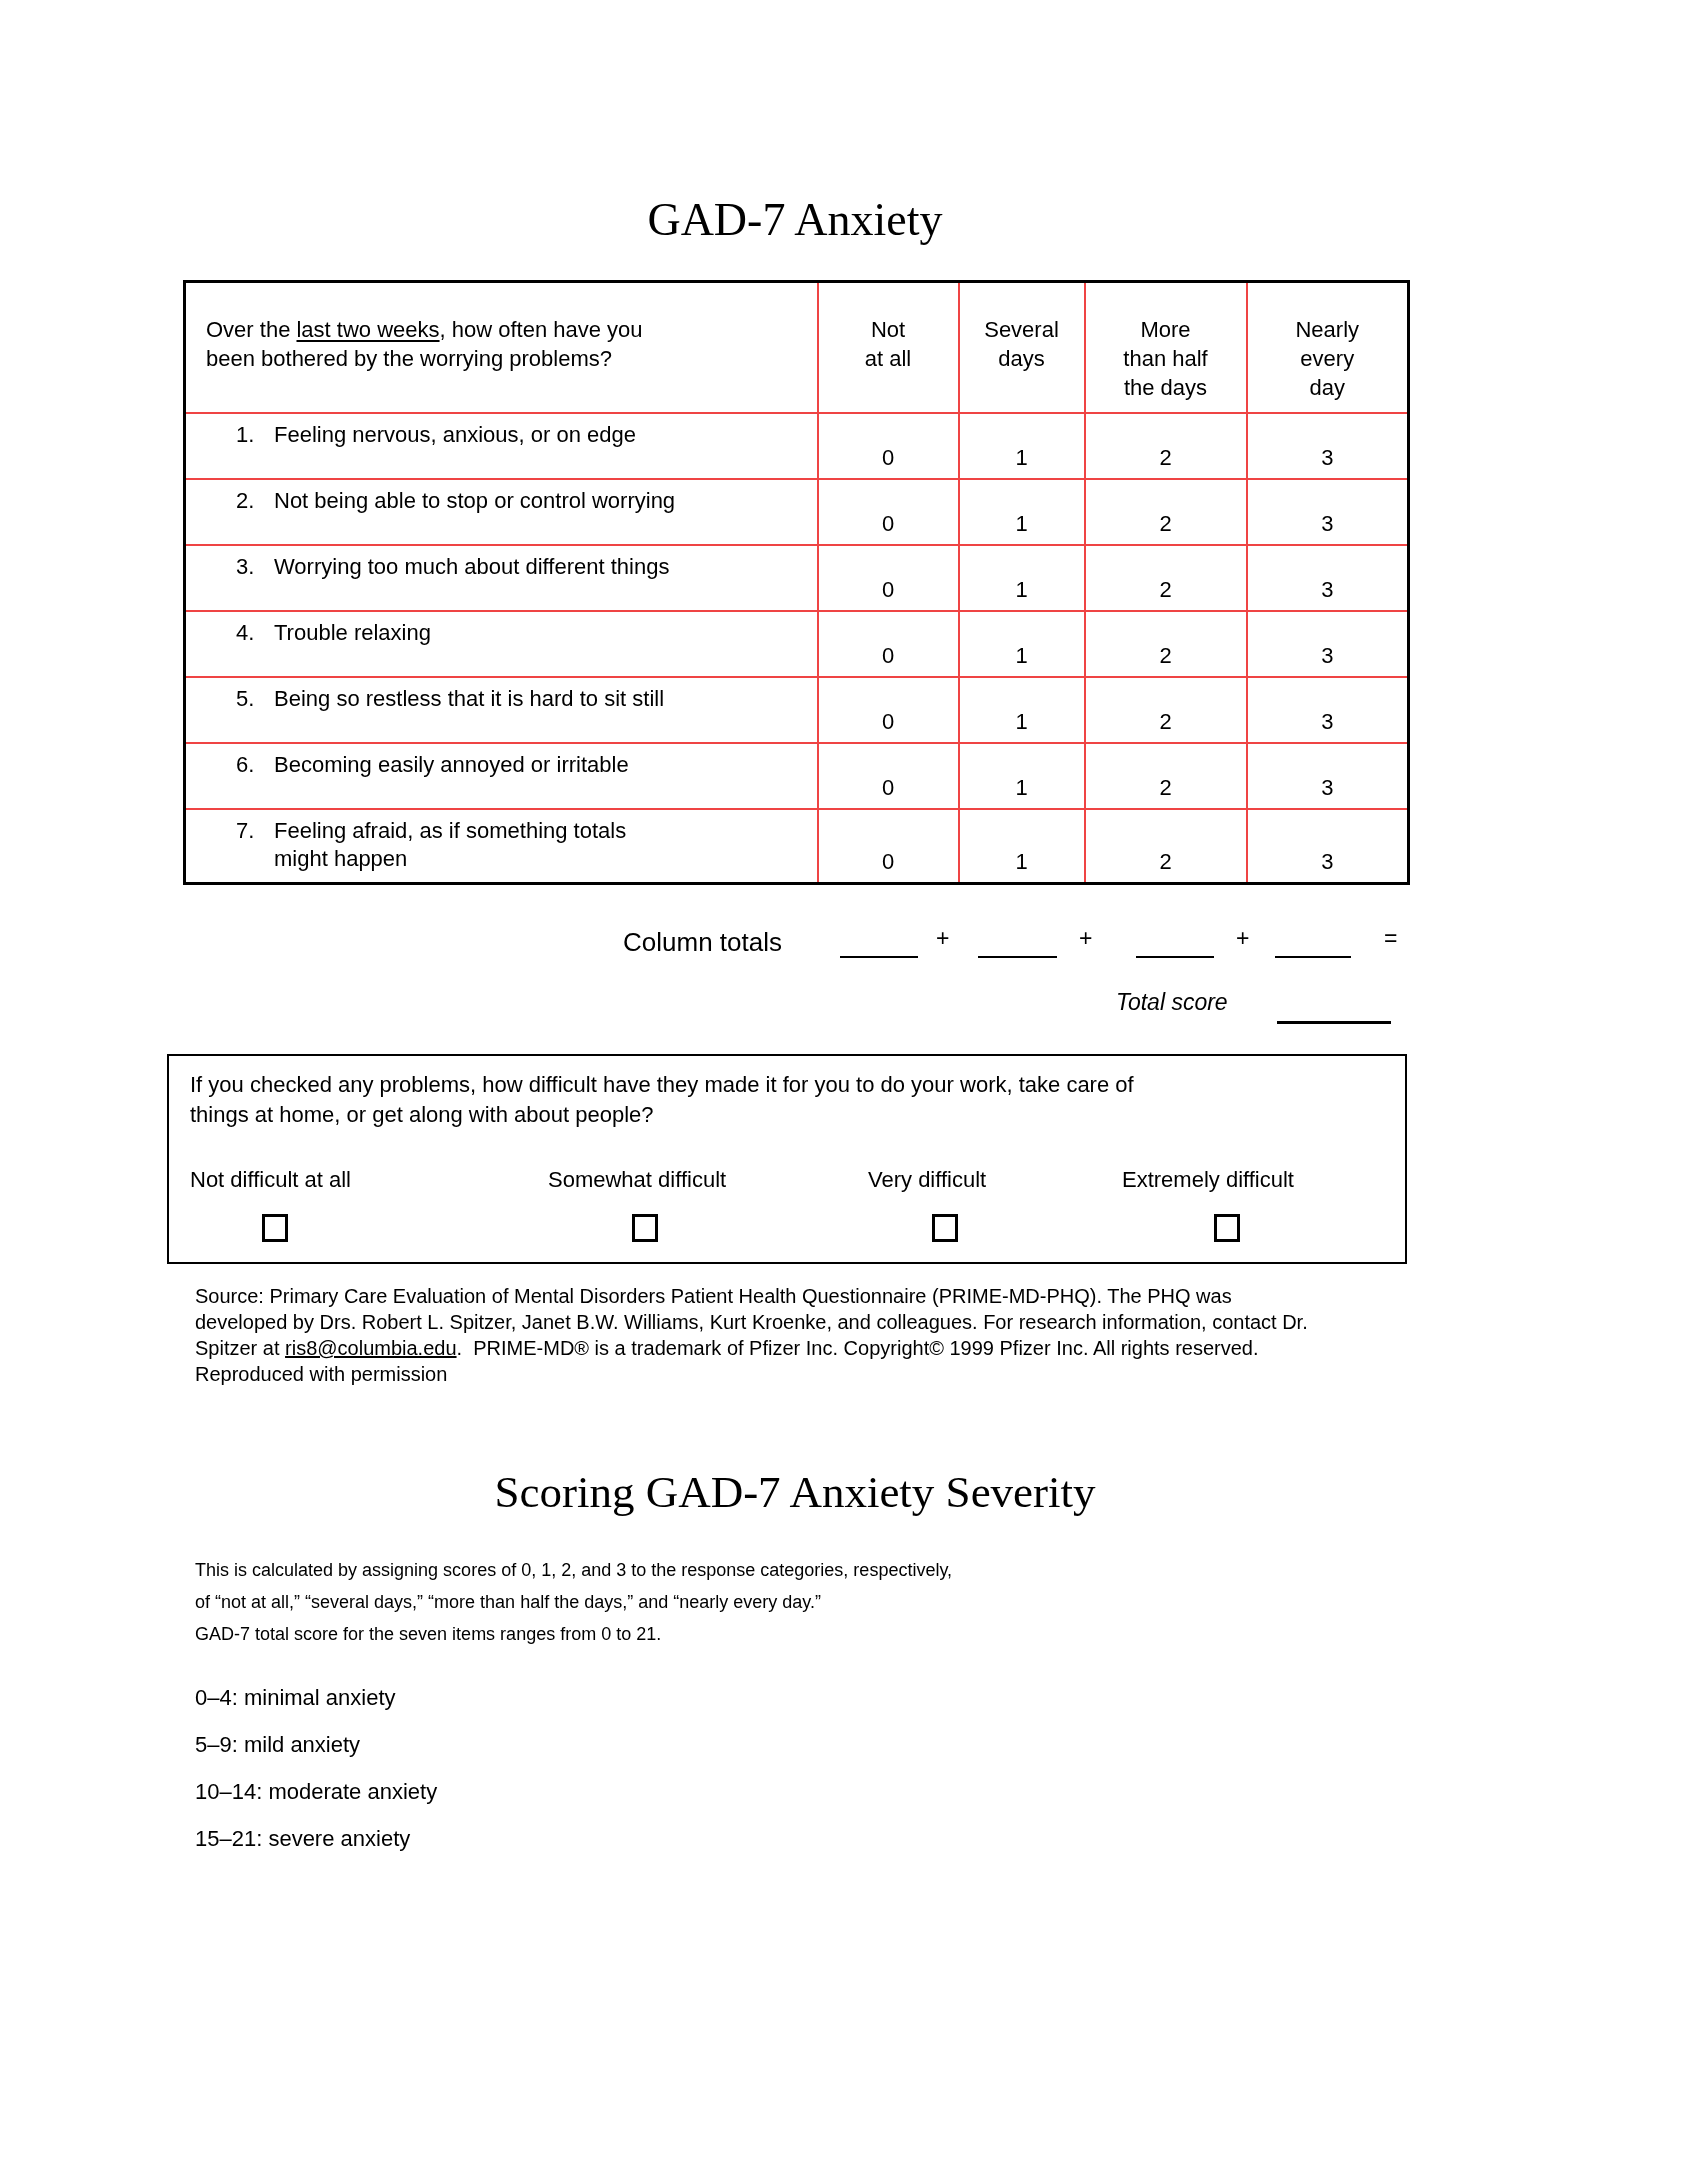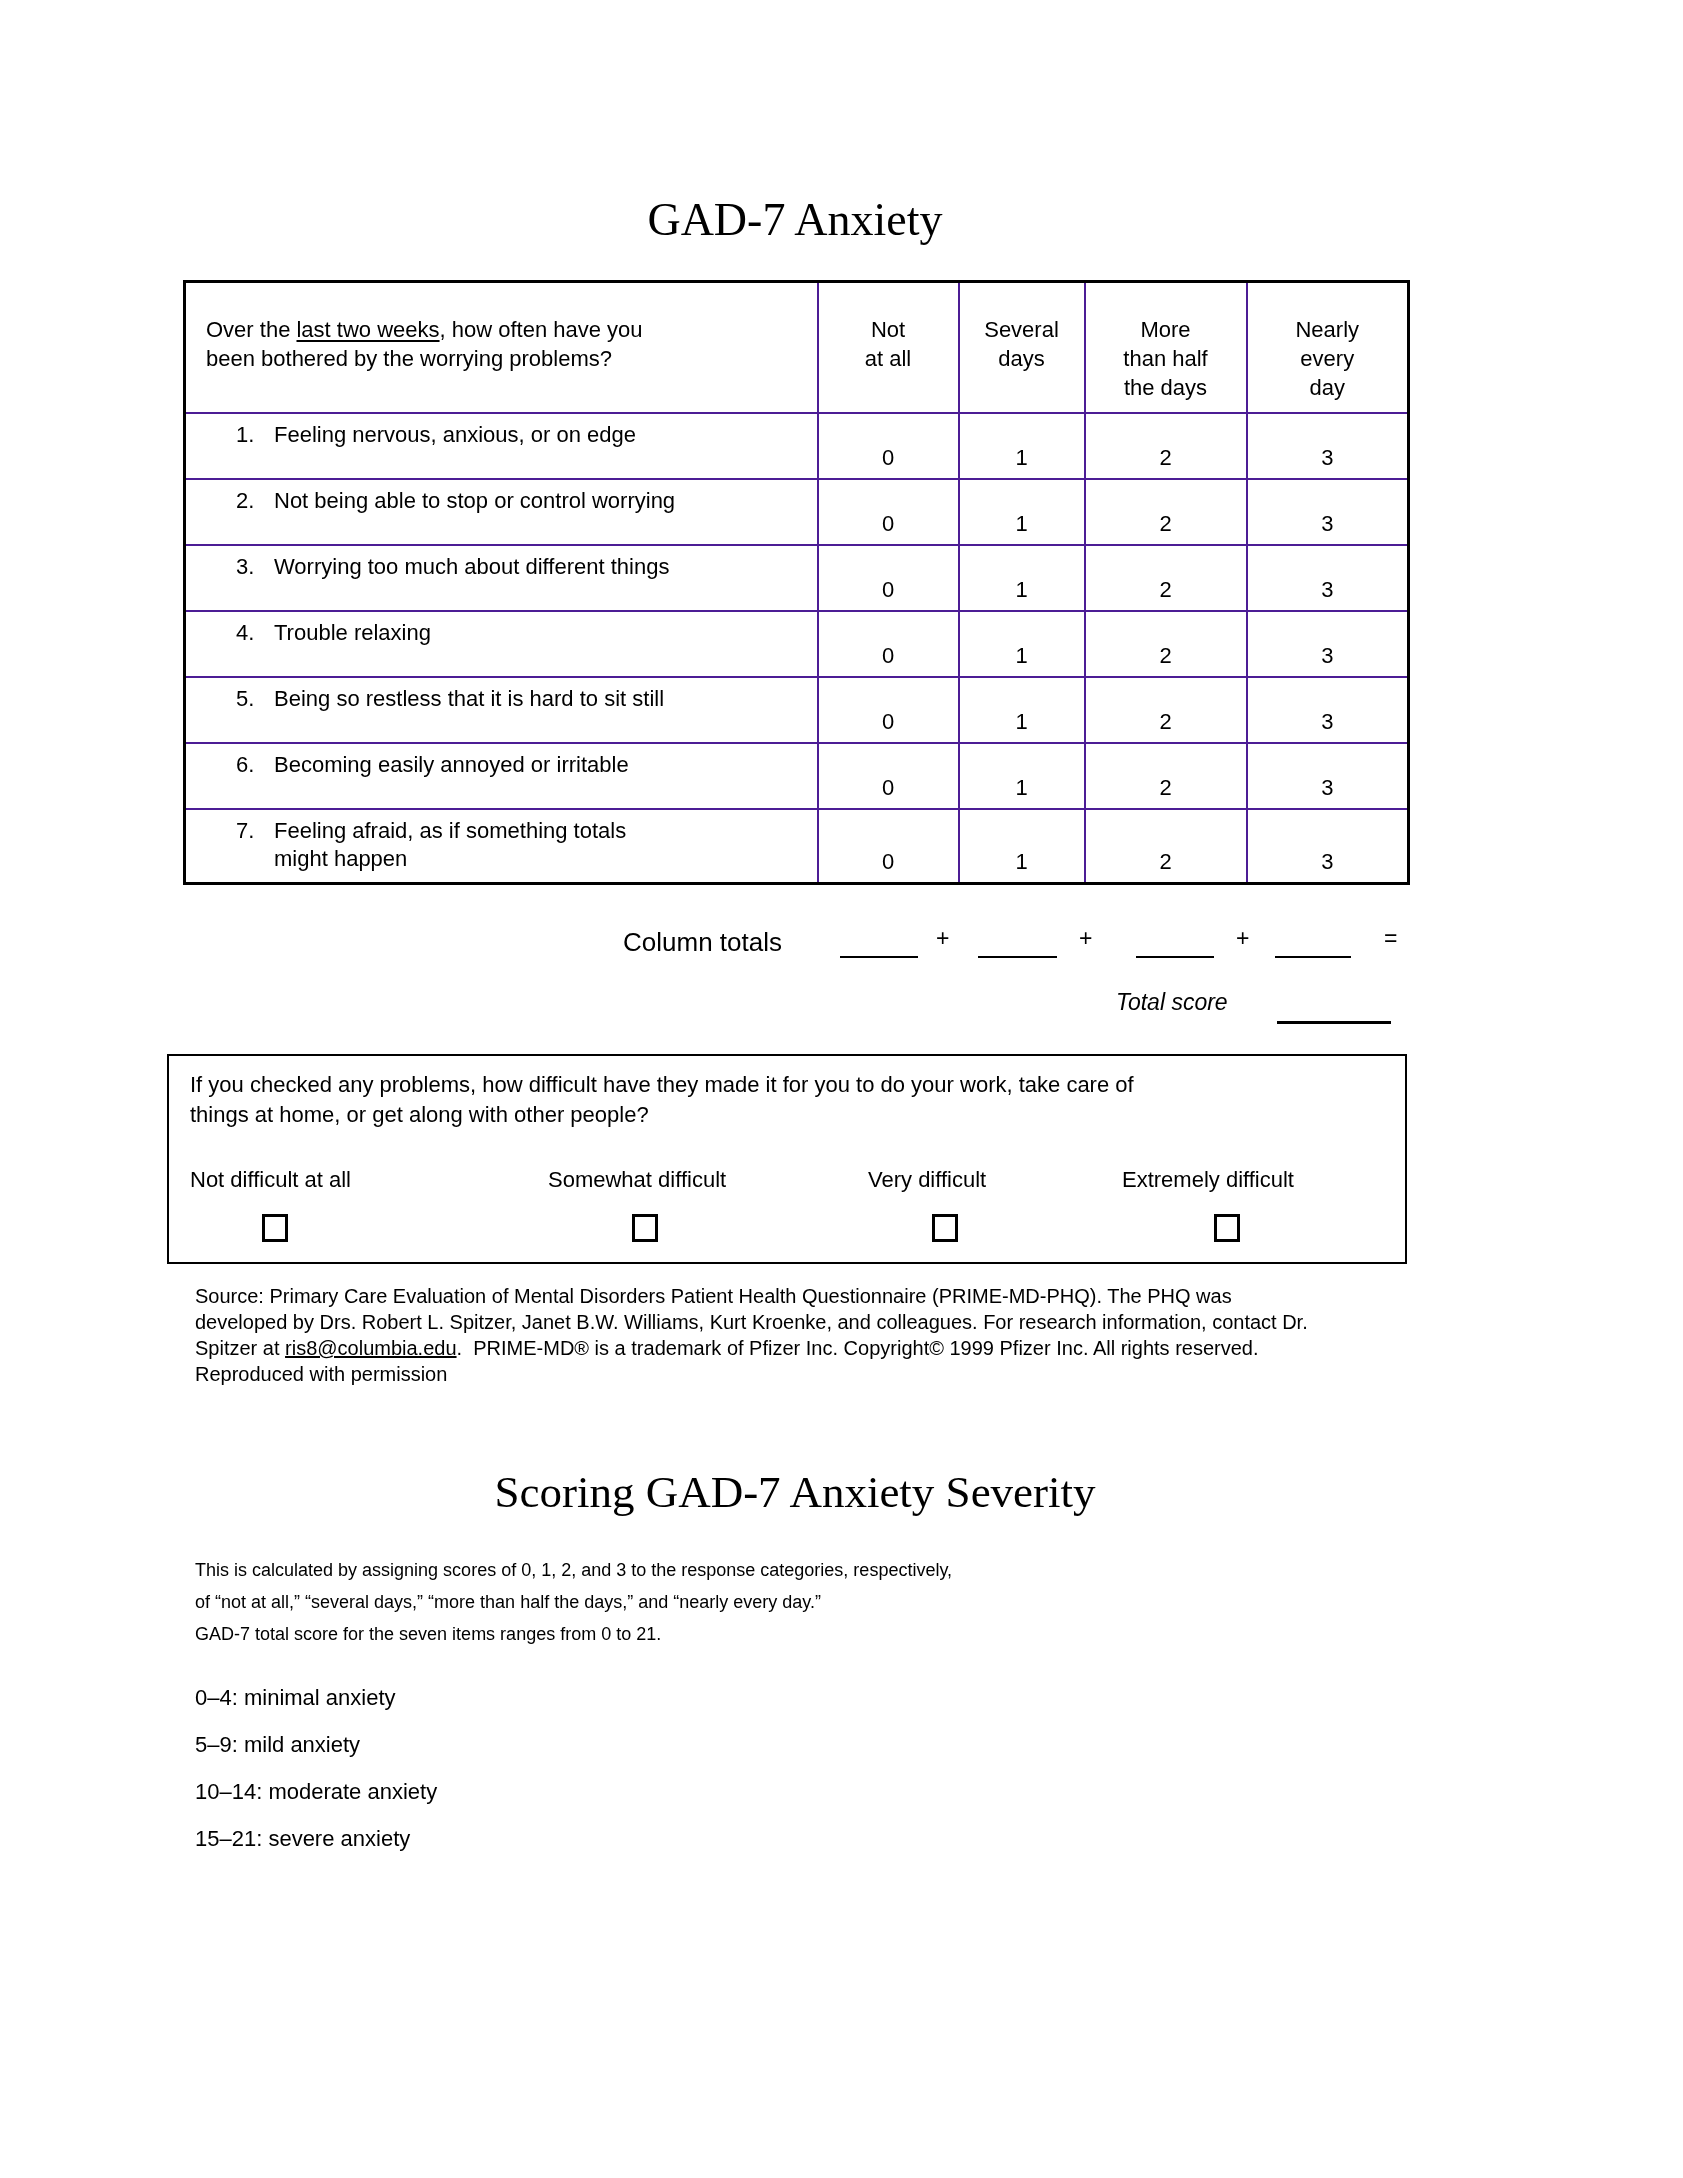--- a/index.html
+++ b/index.html
@@ -18,21 +18,21 @@
     position:absolute; left:183px; top:1467px; width:1224px; margin:0;
     text-align:center; font-family:"Liberation Serif", serif;
     font-weight:normal; font-size:45px; line-height:51px;
   }
   
   .gad-table {
     position:absolute; left:183px; top:280px; width:1224px;
     border-collapse:collapse; table-layout:fixed;
     border:3px solid #000; font-size:22px;
   }
-  .gad-table th, .gad-table td { border:2px solid #4c1d95; }
+  .gad-table th, .gad-table td { border:2px solid #ef4444; }
   .header-row { height:131px; }
   .q-header {
     vertical-align:top; text-align:left; font-weight:normal;
     padding:32px 10px 0 20px; line-height:29px;
   }
   .q-header .u { text-decoration:underline; text-underline-offset:3px; }
   .col-header {
     vertical-align:top; text-align:center; font-weight:normal;
     padding-top:32px; line-height:29px; white-space:pre-line;
   }
@@ -212,21 +212,21 @@
   <span class="blank b3"></span>
   <span class="op p3">+</span>
   <span class="blank b4"></span>
   <span class="op eq">=</span>
 
   <span class="ts-label">Total score</span>
   <span class="ts-blank"></span>
 
   <div class="diff-box">
     <div class="diff-q">If you checked any problems, how difficult have they made it for you to do your work, take care of
-things at home, or get along with other people?</div>
+things at home, or get along with about people?</div>
     <span class="diff-label dl1">Not difficult at all</span>
     <span class="diff-label dl2">Somewhat difficult</span>
     <span class="diff-label dl3">Very difficult</span>
     <span class="diff-label dl4">Extremely difficult</span>
     <span class="cb cb1"></span>
     <span class="cb cb2"></span>
     <span class="cb cb3"></span>
     <span class="cb cb4"></span>
   </div>
 

